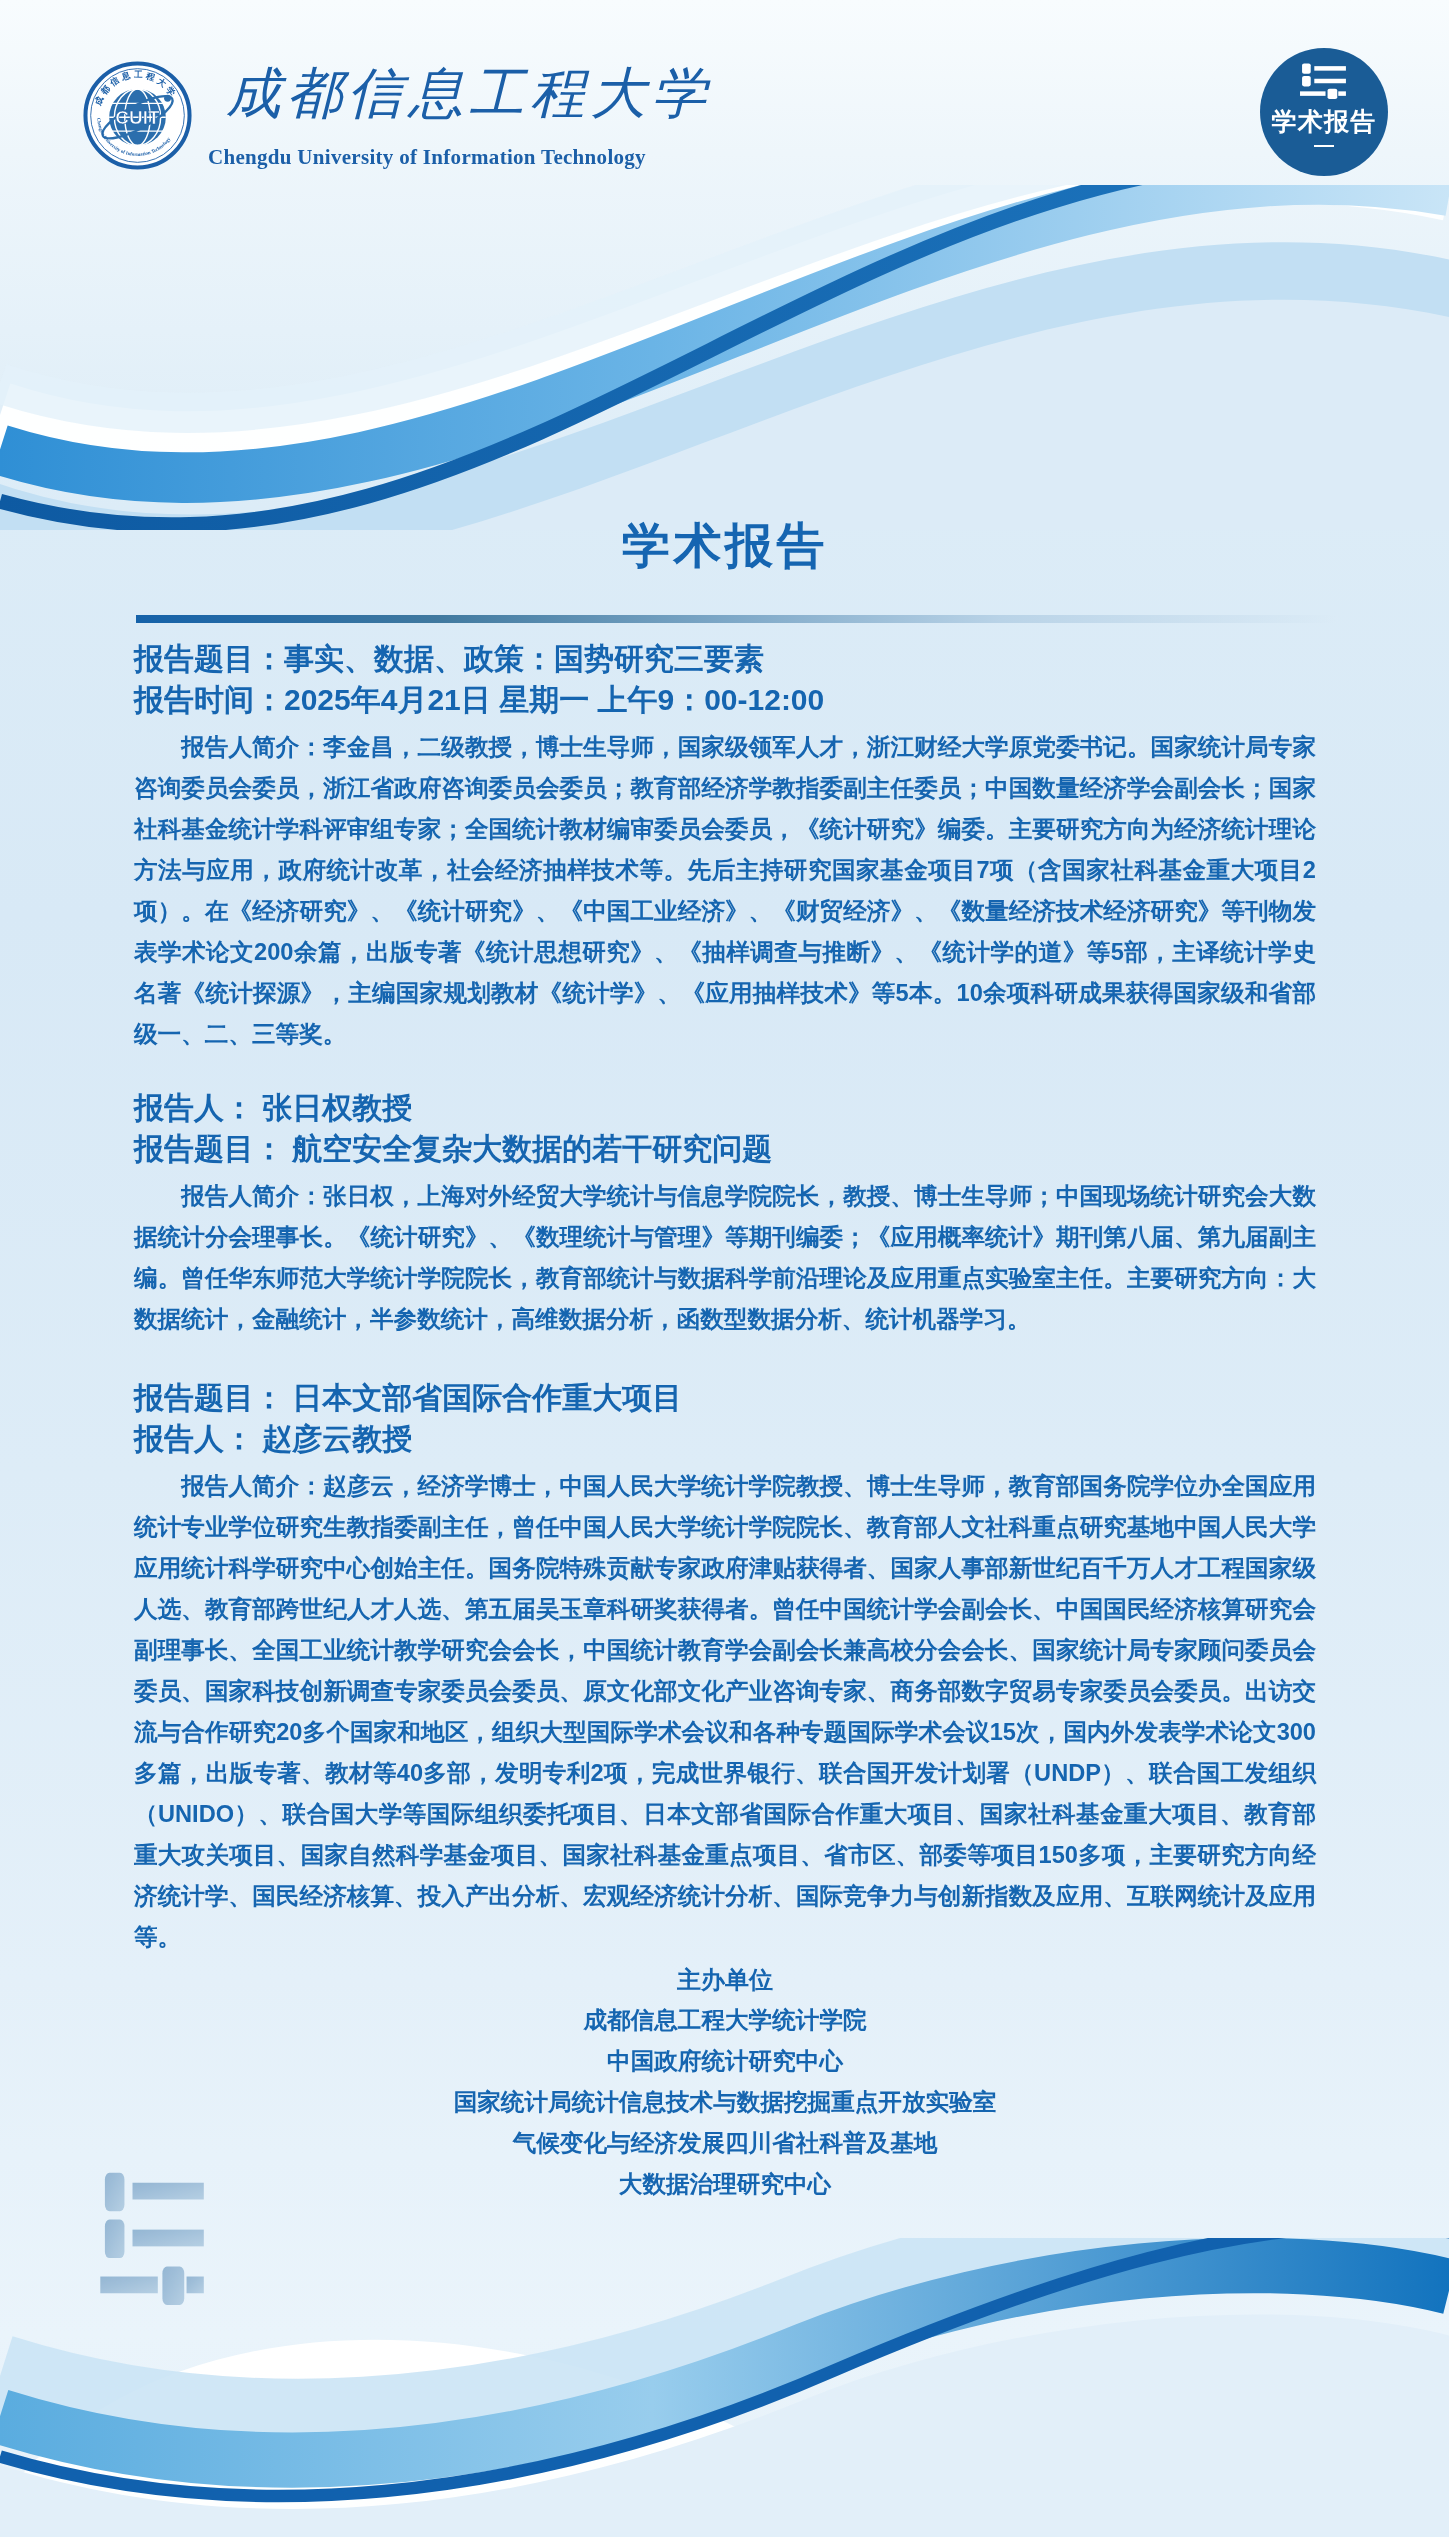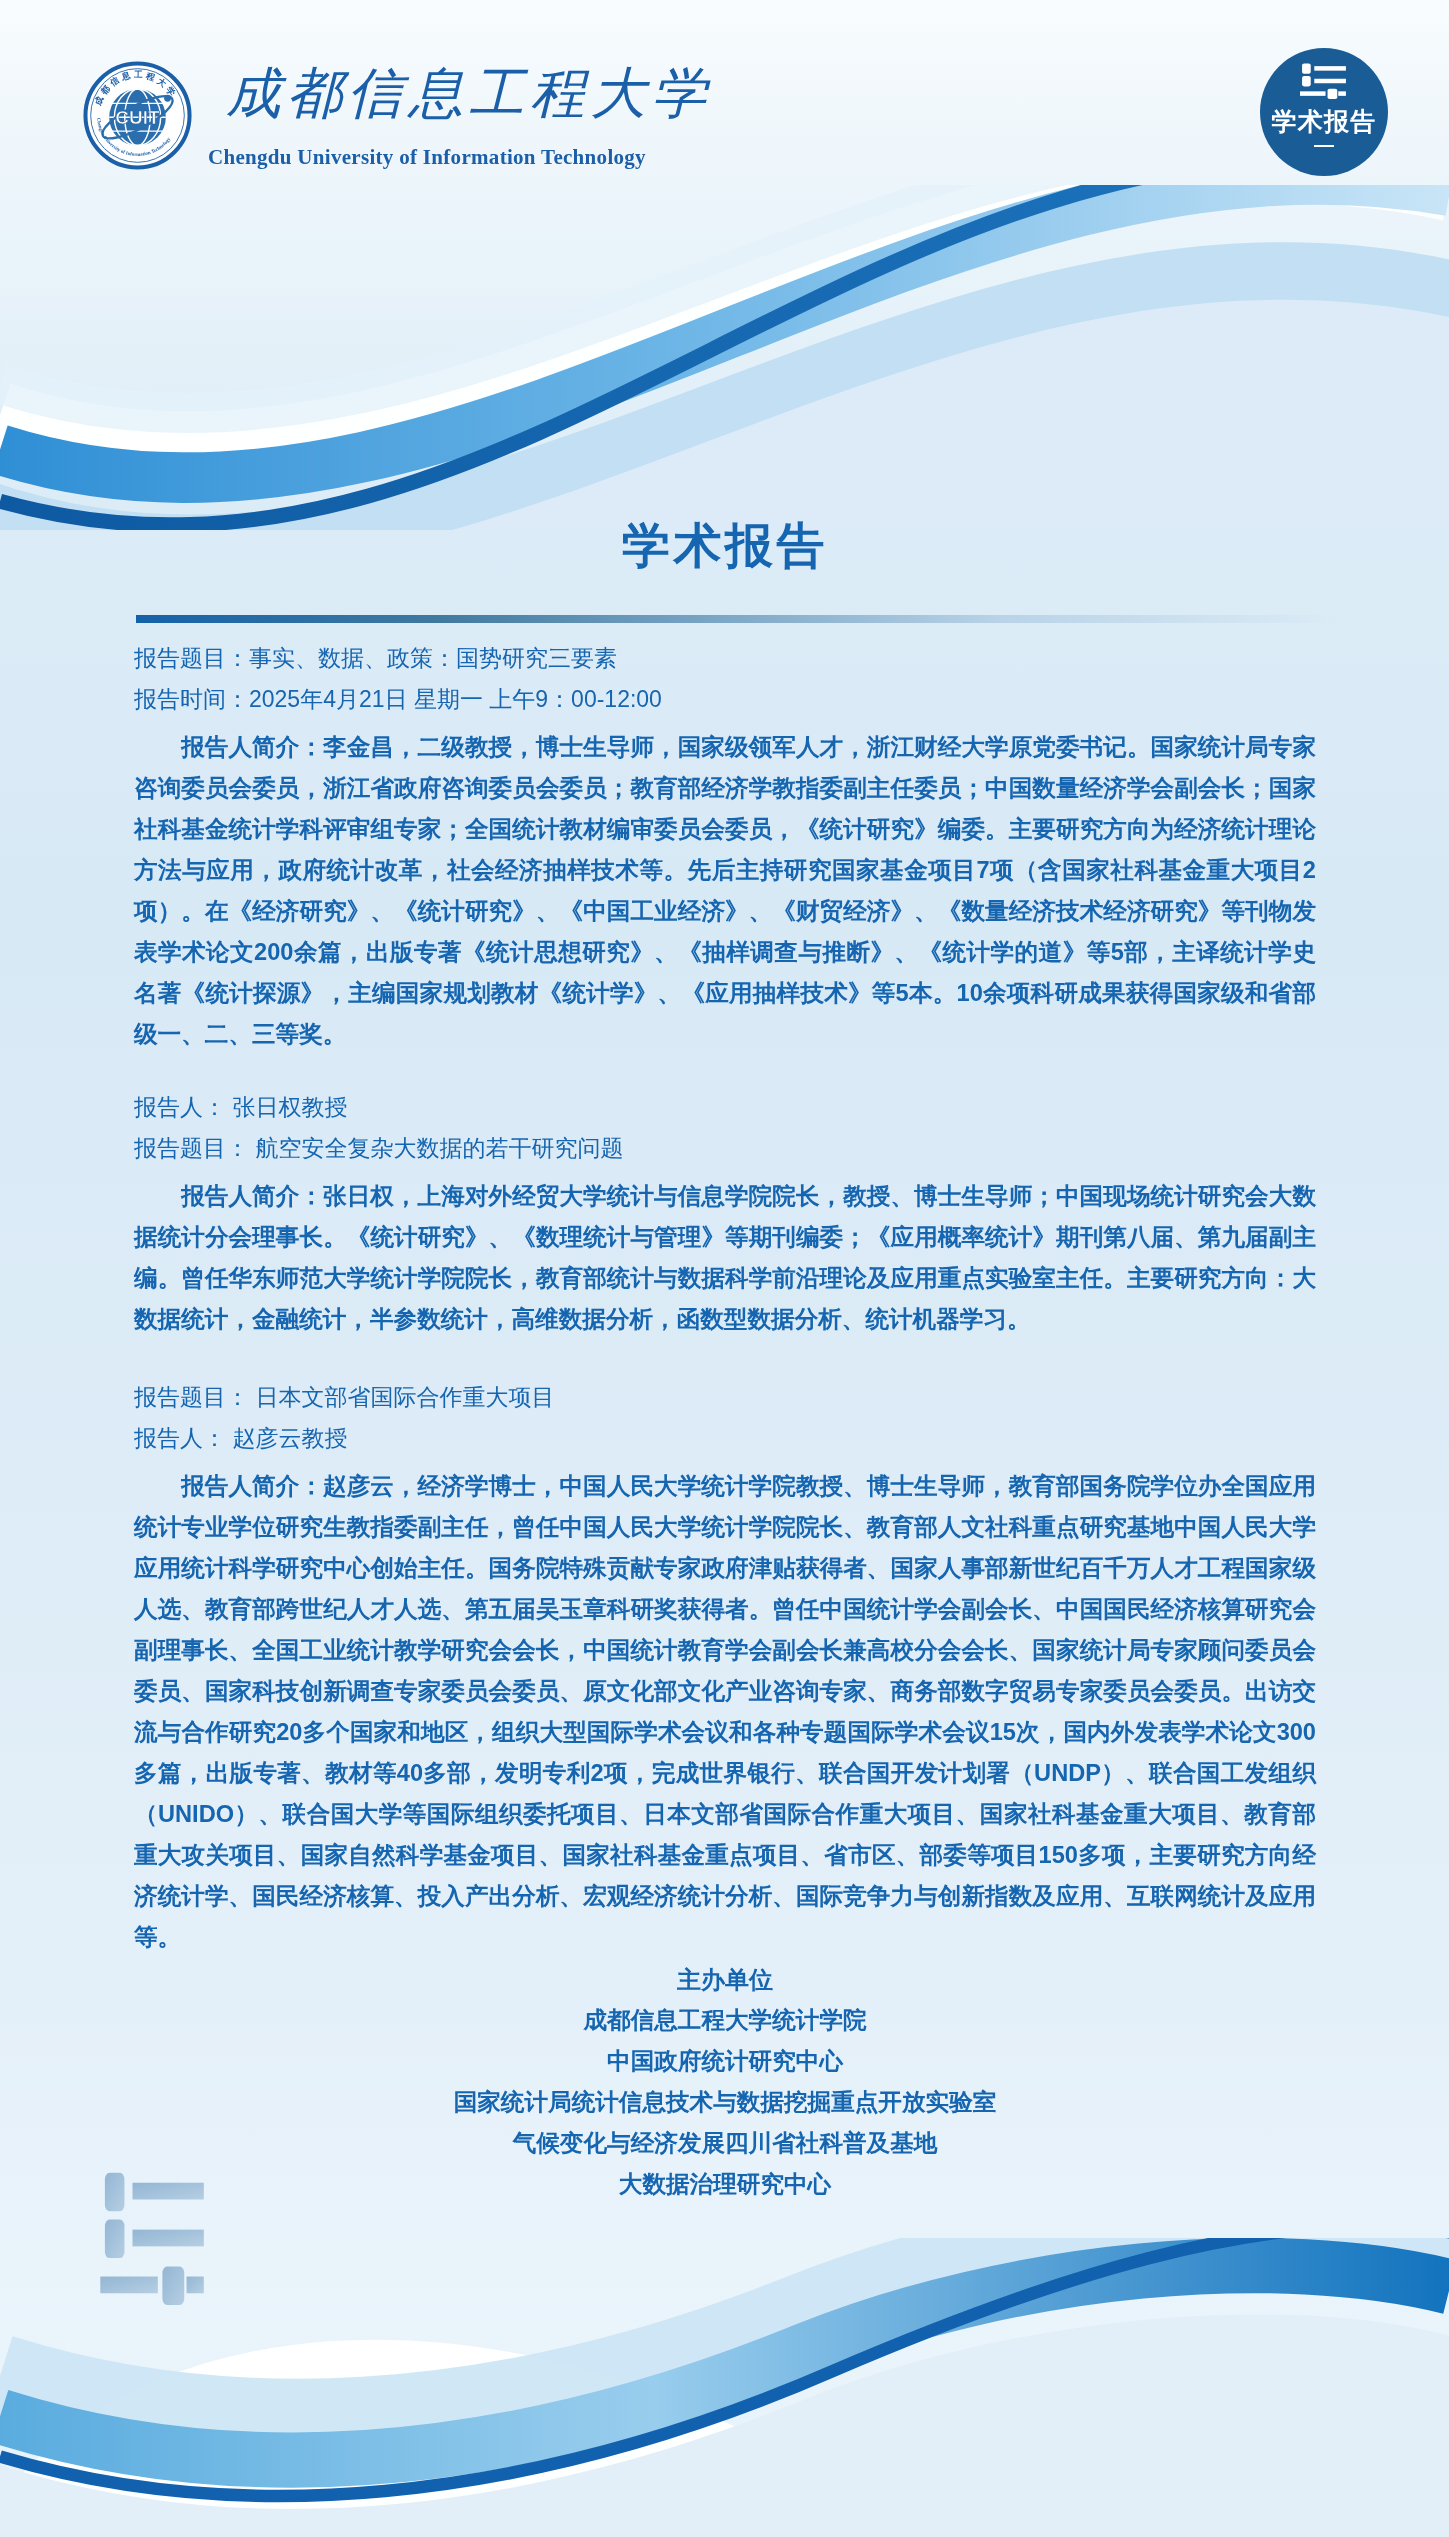--- a/index.html
+++ b/index.html
@@ -23,21 +23,21 @@
   .wave-top{position:absolute;left:0;top:185px;width:1450px;height:345px;}
   .wave-bottom{position:absolute;left:0;top:2238px;width:1450px;height:299px;}
   svg{display:block;}
   
   .main-title{position:absolute;left:0;top:514px;width:100%;text-align:center;
               font-size:48px;font-weight:bold;color:#1565b1;letter-spacing:3.5px;}
   .divider{position:absolute;left:136px;top:615px;width:1202px;height:7.5px;
            background:linear-gradient(90deg,#1562a9 0%,#40799f 25%,#7fa9c8 50%,#b9d3e7 72%,rgba(222,236,246,0.15) 100%);}
   
   .content{position:absolute;left:134px;top:638px;width:1182px;color:#1565b0;}
-  .info-line{font-size:23px;font-weight:normal;line-height:41px;white-space:pre-wrap;}
+  .info-line{font-size:30px;font-weight:bold;line-height:41px;white-space:pre-wrap;}
   .bio{font-size:23.6px;font-weight:bold;line-height:41px;text-align:justify;
        text-indent:2em;margin:7px 0 0 0;}
   .sec{margin:0;}
   .sec2{margin-top:32px;}
   .sec3{margin-top:37px;}
   .org{margin-top:1px;text-align:center;}
   .org-heading{font-size:24px;font-weight:bold;line-height:41px;}
   .org-item{font-size:23.6px;font-weight:bold;line-height:41px;}
   
   .big-icon{position:absolute;left:98px;top:2171px;width:115px;height:134px;opacity:0.95;}

